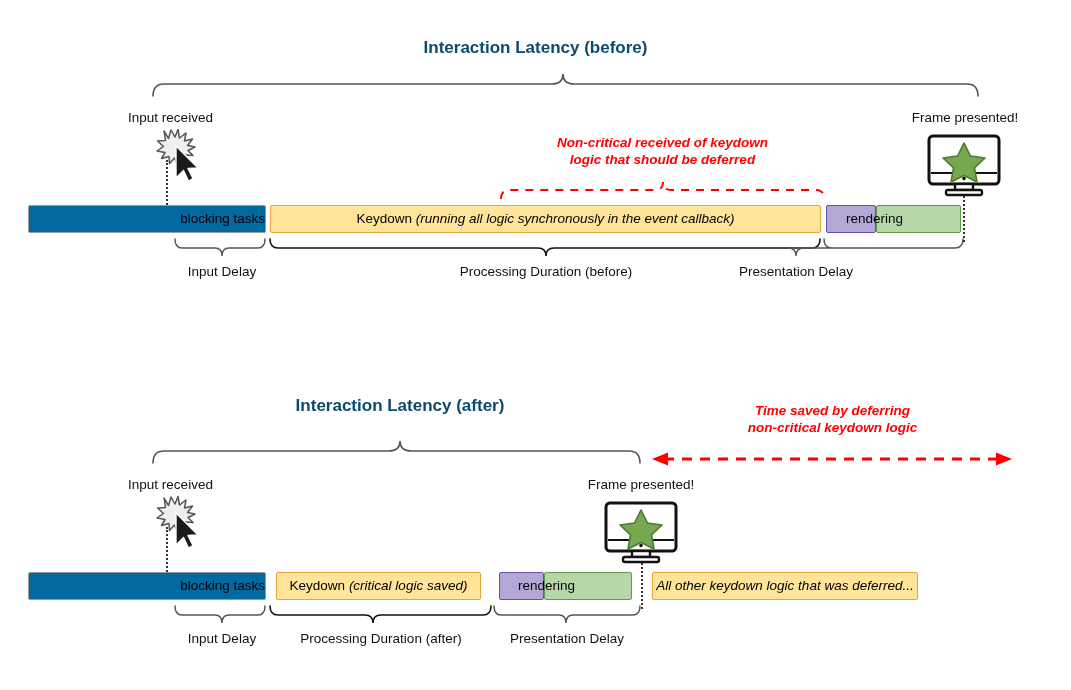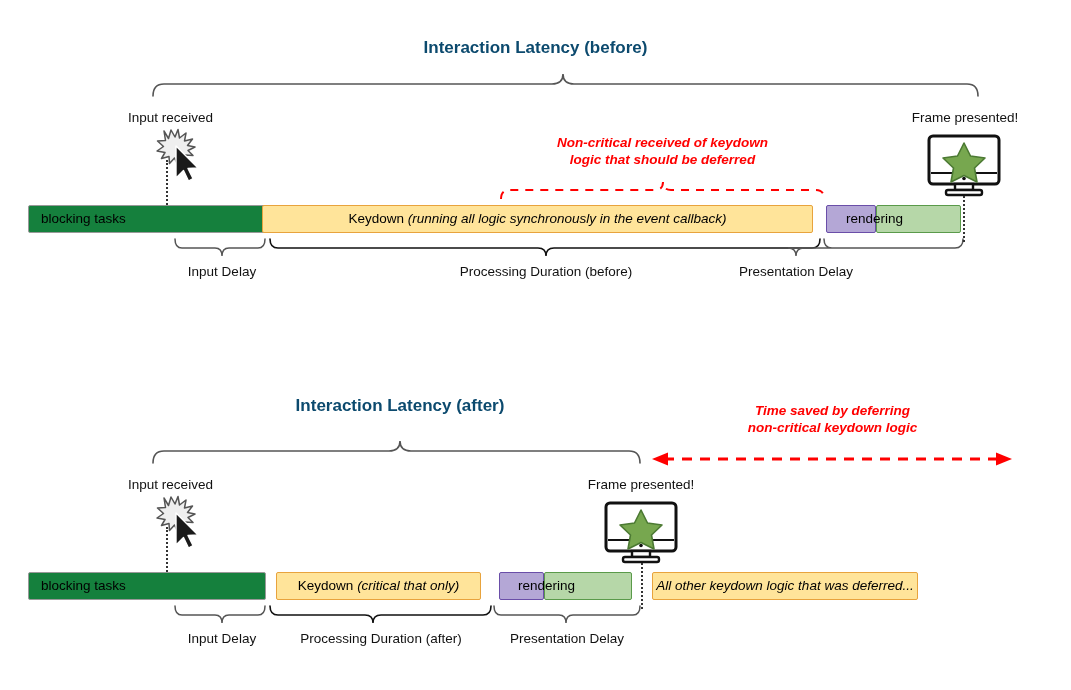--- a/index.html
+++ b/index.html
@@ -62,23 +62,24 @@
     position: absolute;
     box-sizing: border-box;
     height: 28px;
     border-radius: 2px;
     display: flex;
     align-items: center;
     font-size: 13.5px;
     line-height: 1;
   }
   .bar-blocking {
-    background: #15803d;
+    background: #0369a1;
     border: 1px solid #999999;
     padding-left: 12px;
+    justify-content: flex-end;
   }
   .bar-keydown {
     background: #ffe49a;
     border: 1px solid #e8a33d;
     justify-content: center;
   }
   .bar-deferred {
     background: #ffe49a;
     border: 1px solid #e8a33d;
     justify-content: center;
@@ -207,21 +208,21 @@
 
   <div class="abs red-note" style="left:470px; top:135px; width:385px;">
     <div>Non-critical received of keydown</div>
     <div>logic that should be deferred</div>
   </div>
 
   <div class="bar bar-blocking" style="left:28px; top:205px; width:238px;">
     <span>blocking tasks</span>
   </div>
 
-  <div class="bar bar-keydown" style="left:262px; top:205px; width:551px;">
+  <div class="bar bar-keydown" style="left:270px; top:205px; width:551px;">
     <span><span>Keydown </span><span class="italic">(running all logic synchronously in the event callback)</span></span>
   </div>
 
   <div class="bar bar-purple" style="left:826px; top:205px; width:50px;"></div>
   <div class="bar bar-green" style="left:876px; top:205px; width:85px;"></div>
   <div class="bar-text-overlay" style="left:846px; top:212px;">rendering</div>
 
   <div class="abs brace-label" style="left:160px; top:264px; width:124px;">Input Delay</div>
   <div class="abs brace-label" style="left:438px; top:264px; width:216px;">Processing Duration (before)</div>
   <div class="abs brace-label" style="left:716px; top:264px; width:160px;">Presentation Delay</div>
@@ -238,21 +239,21 @@
   <div class="abs caption" style="left:571px; top:477px; width:140px;">Frame presented!</div>
 
   <div class="dotted-v" style="left:166px; top:527px; height:52px;"></div>
   <div class="dotted-v" style="left:641px; top:563px; height:46px;"></div>
 
   <div class="bar bar-blocking" style="left:28px; top:572px; width:238px;">
     <span>blocking tasks</span>
   </div>
 
   <div class="bar bar-keydown" style="left:276px; top:572px; width:205px;">
-    <span><span>Keydown </span><span class="italic">(critical that only)</span></span>
+    <span><span>Keydown </span><span class="italic">(critical logic saved)</span></span>
   </div>
 
   <div class="bar bar-purple" style="left:499px; top:572px; width:45px;"></div>
   <div class="bar bar-green" style="left:544px; top:572px; width:88px;"></div>
   <div class="bar-text-overlay" style="left:518px; top:579px;">rendering</div>
 
   <div class="bar bar-deferred" style="left:652px; top:572px; width:266px;">
     <span class="italic">All other keydown logic that was deferred...</span>
   </div>
 

